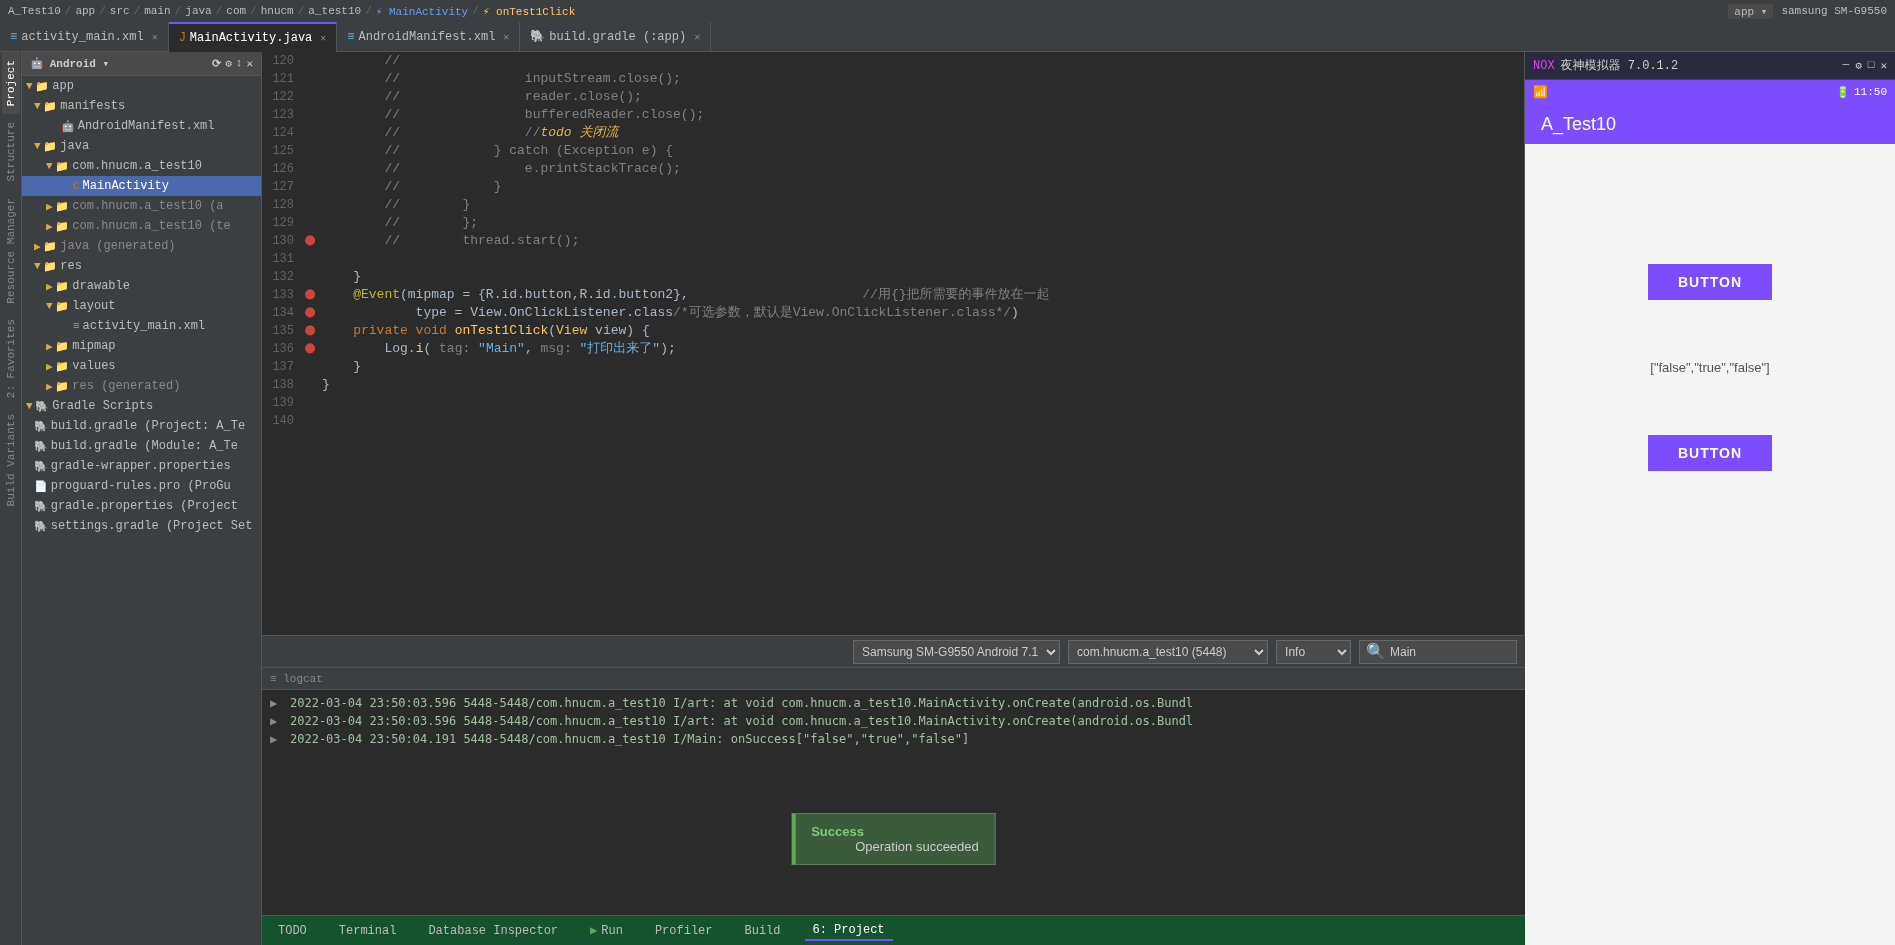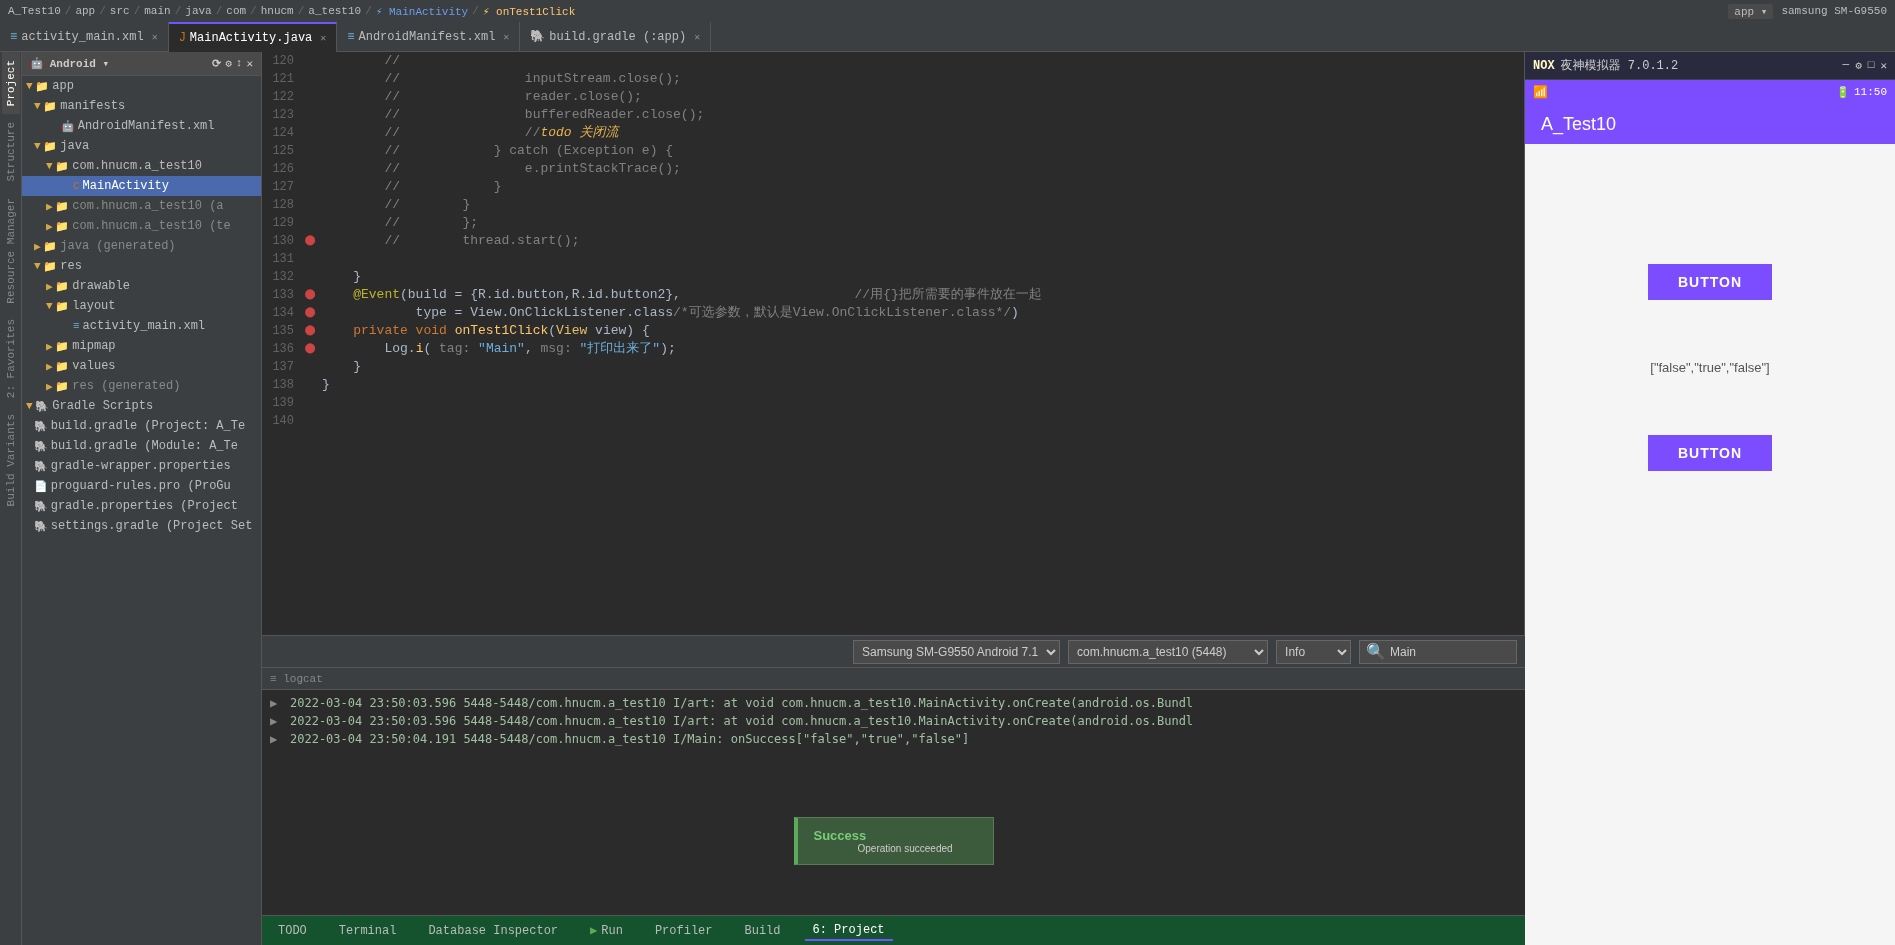--- a/index.html
+++ b/index.html
@@ -157,21 +157,21 @@
       background: #2a2a3e;
       display: flex;
       align-items: center;
       padding: 0 8px;
       font-size: 11px;
       color: #9090c0;
       border-bottom: 1px solid #444;
       gap: 6px;
       flex-shrink: 0;
     }
-    .emulator-logo { color: #fef9c3; font-weight: bold; font-size: 12px; }
+    .emulator-logo { color: #d946ef; font-weight: normal; font-size: 12px; }
     .emulator-title { color: #cccccc; font-size: 12px; }
     .emulator-controls { margin-left: auto; display: flex; gap: 6px; }
     .emulator-screen {
       flex: 1;
       background: #f5f5f5;
       display: flex;
       flex-direction: column;
       position: relative;
       overflow: hidden;
     }
@@ -302,21 +302,21 @@
       left: 50%;
       transform: translateX(-50%);
       background: #3c5a3c;
       border: 1px solid #5a7a5a;
       border-left: 4px solid #5aaa5a;
       padding: 10px 16px;
       min-width: 200px;
       z-index: 100;
     }
     .toast-title { color: #7acc7a; font-size: 13px; font-weight: bold; font-family: 'Arial', sans-serif; }
-    .toast-msg { color: #cccccc; font-size: 10px; font-family: 'Arial', sans-serif; margin-left: 44px; }
+    .toast-msg { color: #cccccc; font-size: 13px; font-family: 'Arial', sans-serif; margin-left: 44px; }
 
     
     .bottom-status-bar {
       height: 30px;
       background: #14532d;
       display: flex;
       padding: 4px 8px;
       gap: 16px;
       border-top: 1px solid #555;
       flex-shrink: 0;
@@ -634,21 +634,21 @@
           <div class="code-line">
             <span class="line-num">132</span>
             <span class="line-gutter"></span>
             <span class="line-content normal">    }</span>
           </div>
           <div class="code-line">
             <span class="line-num">133</span>
             <span class="line-gutter">
                 <span class="breakpoint">⬤</span>
               </span>
-            <span class="line-content"><span class="an">    @Event</span><span class="normal">(build = {R.id.</span><span class="normal">button</span><span class="normal">,R.id.</span><span class="normal">button2</span><span class="normal">},</span><span class="cm" style="margin-left:80px;margin-top:35px;">            //用{}把所需要的事件放在一起</span></span>
+            <span class="line-content"><span class="an">    @Event</span><span class="normal">(mipmap = {R.id.</span><span class="normal">button</span><span class="normal">,R.id.</span><span class="normal">button2</span><span class="normal">},</span><span class="cm" style="margin-left:80px;margin-top:35px;">            //用{}把所需要的事件放在一起</span></span>
           </div>
           <div class="code-line">
             <span class="line-num">134</span>
             <span class="line-gutter">
                 <span class="breakpoint">⬤</span>
               </span>
             <span class="line-content normal">            type = View.OnClickListener.class<span class="cm">/*可选参数，默认是View.OnClickListener.class*/</span>)</span>
           </div>
           <div class="code-line">
             <span class="line-num">135</span>

